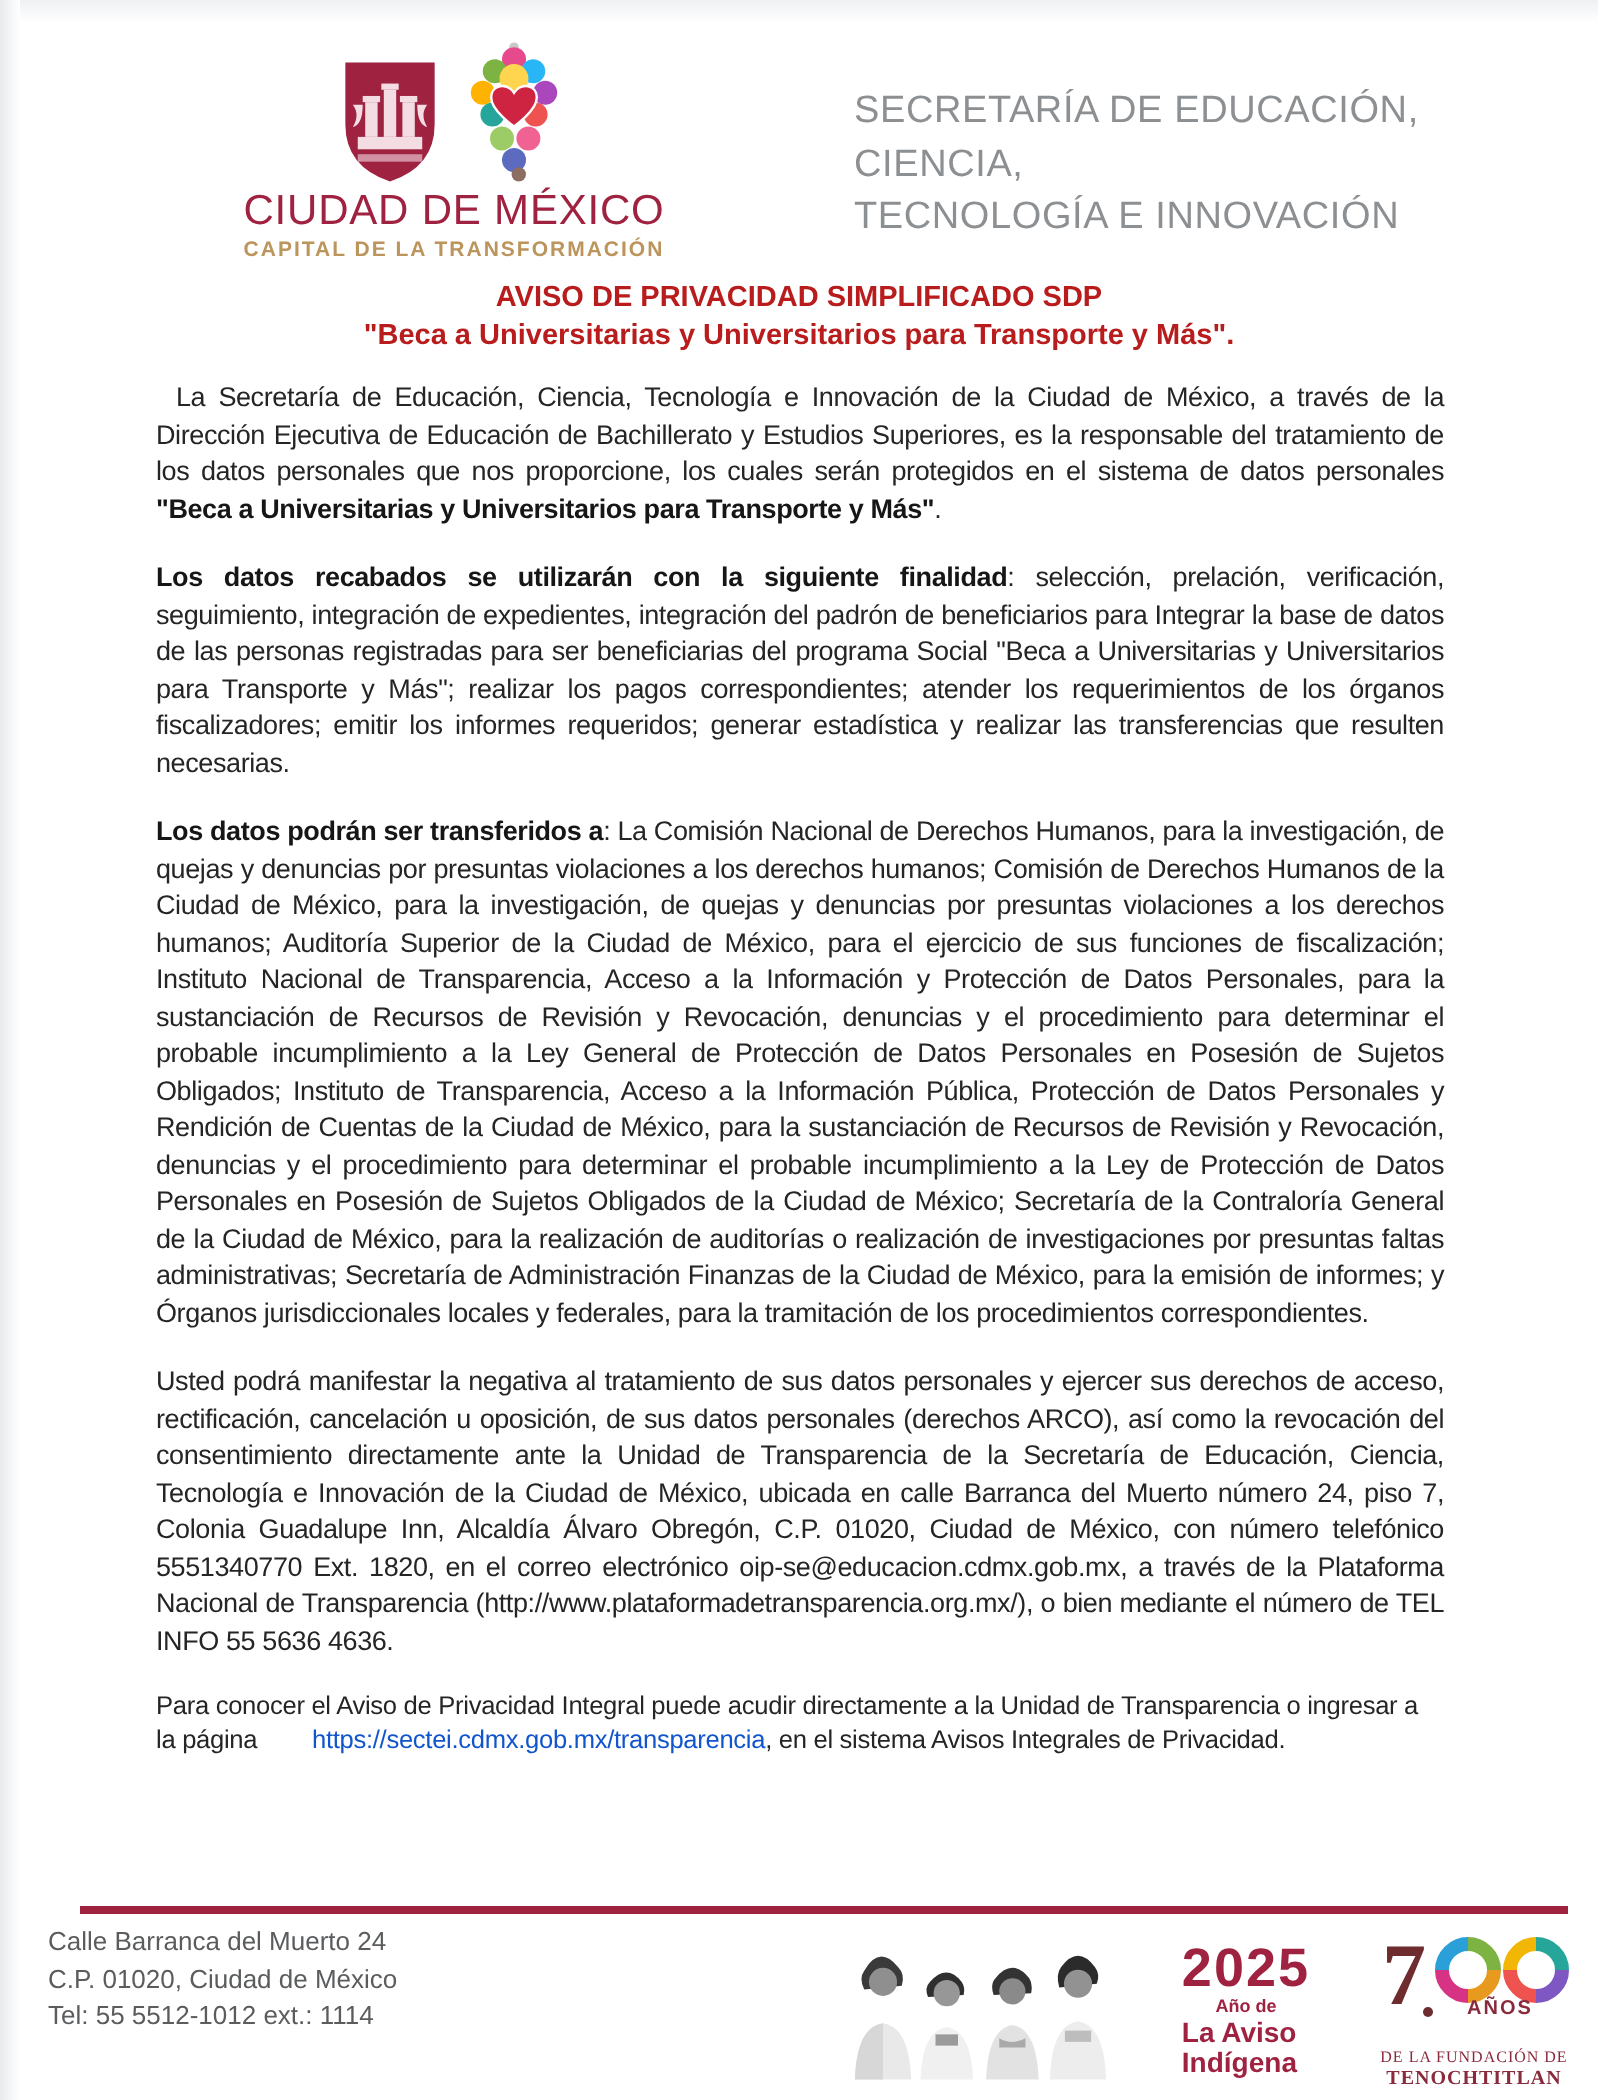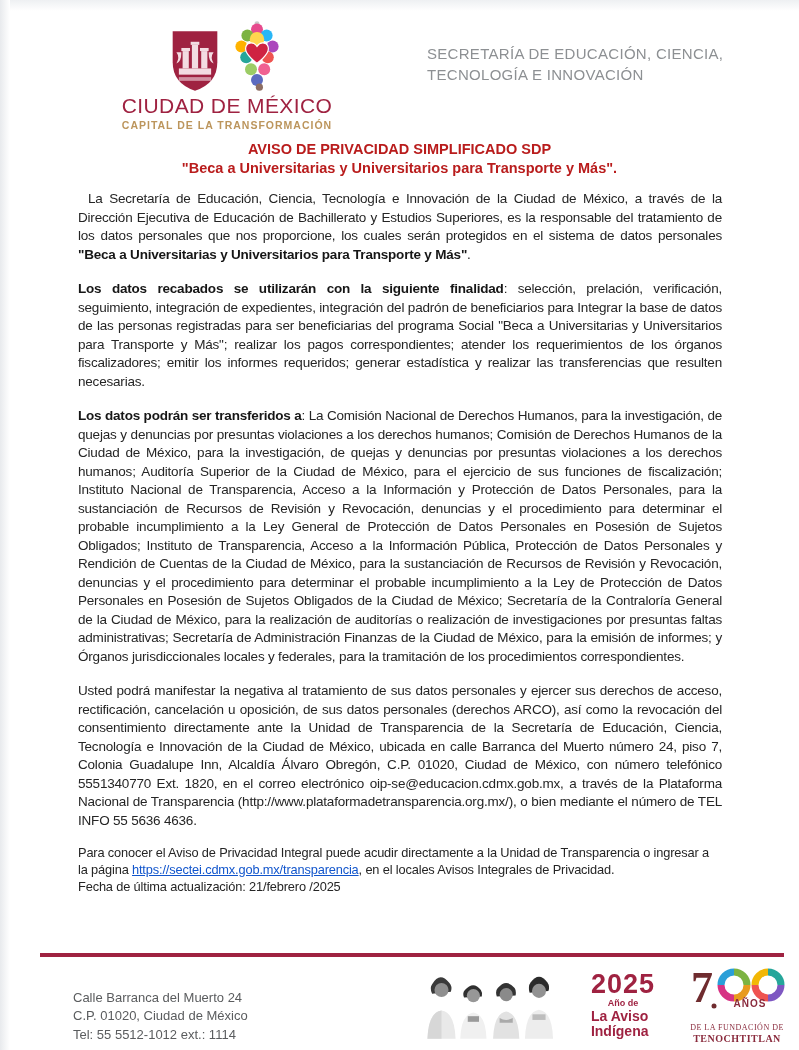--- a/index.html
+++ b/index.html
@@ -13,39 +13,39 @@
     background:linear-gradient(90deg,#e8eaed 0%,#f6f7f8 60%,#ffffff 100%); z-index:5; }
   .edge-top { position:absolute; left:0; top:0; right:0; height:11px;
     background:linear-gradient(180deg,#eef0f2 0%,#ffffff 100%); z-index:4; }
 
   
   .header { display:flex; justify-content:space-between; padding:14px 72px 0 112px; }
   .brand { width:230px; text-align:center; }
   .brand-logos { display:flex; justify-content:center; align-items:flex-end; gap:8px; height:78px; }
   .brand-name { margin-top:2px; font-size:21px; font-weight:normal; letter-spacing:.4px; color:#9f2241; }
   .brand-tagline { margin-top:1px; font-size:10.5px; font-weight:bold; letter-spacing:1px; color:#bc955c; }
-  .secretariat { margin-top:29px; font-size:15px; color:#8d9093; letter-spacing:.3px; line-height:1.4; text-align:left; width:300px; }
+  .secretariat { margin-top:29px; font-size:19px; color:#8d9093; letter-spacing:.3px; line-height:1.4; text-align:left; width:300px; }
 
   
   .doc-head { margin-top:9px; text-align:center; color:#b91c1c; }
   .doc-title { font-size:14.5px; font-weight:bold; line-height:19px; }
   .doc-subtitle { font-size:14.5px; font-weight:bold; line-height:19px; }
   .content { padding:0 77px 0 78px; }
   .content p { margin-top:16px; font-size:13.5px; line-height:18.5px; letter-spacing:-.2px;
     text-align:justify; color:#252525; }
   .content p.first { margin-top:12px; text-indent:10px; }
   .content strong { font-weight:bold; color:#161616; }
   .notice { padding:0 77px 0 78px; margin-top:14px; font-size:12.8px; line-height:17px; letter-spacing:-.15px; }
   .notice p { text-align:left; color:#252525; }
-  .link { color:#1155cc; text-decoration:underline; cursor:pointer; }
+  .link { color:#1155cc; cursor:pointer;margin-left:24px; }
 
   
   .footer { position:absolute; left:0; right:0; bottom:0; height:97px; background:#ffffff; }
   .footer-rule { position:absolute; top:0; left:40px; right:15px; height:4px; background:#9f2241; }
-  .footer-row { display:flex; justify-content:space-between; align-items:flex-end; padding:9px 8px 0 73px; }
+  .footer-row { display:flex; justify-content:space-between; align-items:flex-start; padding:9px 8px 0 24px; }
   .address { font-size:13px; color:#5a5c5e; line-height:18.5px; }
   .badges { display:flex; align-items:center; gap:22px; margin-top:2px; }
   .badge-2025 { color:#9f2241; line-height:1; margin-right:6px; }
   .badge-2025 .year { font-size:27px; font-weight:bold; letter-spacing:1px; }
   .badge-2025 .sub-sm { font-size:9px; font-weight:bold; text-align:center; margin-top:1px; }
   .badge-2025 .sub { font-size:14px; font-weight:bold; margin-top:1px; }
   .badge-700 { width:108px; text-align:center; color:#8a2b3d; line-height:1; }
   .badge-700 .anos { font-size:10px; font-weight:bold; letter-spacing:1px; margin-top:-14px; padding-left:26px; }
   .badge-700 .l1 { font-size:8px; letter-spacing:.5px; margin-top:15px; font-family:"Liberation Serif", serif; }
   .badge-700 .l2 { font-size:10px; font-weight:bold; letter-spacing:.5px; margin-top:2px; font-family:"Liberation Serif", serif; }
@@ -110,22 +110,21 @@
     <p class="first"><span>La Secretaría de Educación, Ciencia, Tecnología e Innovación de la Ciudad de México, a través de la Dirección Ejecutiva de Educación de Bachillerato y Estudios Superiores, es la responsable del tratamiento de los datos personales que nos proporcione, los cuales serán protegidos en el sistema de datos personales </span><strong>"Beca a Universitarias y Universitarios para Transporte y Más"</strong><span>.</span></p>
 
     <p><strong>Los datos recabados se utilizarán con la siguiente finalidad</strong><span>: selección, prelación, verificación, seguimiento, integración de expedientes, integración del padrón de beneficiarios para Integrar la base de datos de las personas registradas para ser beneficiarias del programa Social "Beca a Universitarias y Universitarios para Transporte y Más"; realizar los pagos correspondientes; atender los requerimientos de los órganos fiscalizadores; emitir los informes requeridos; generar estadística y realizar las transferencias que resulten necesarias.</span></p>
 
     <p><strong>Los datos podrán ser transferidos a</strong><span>: La Comisión Nacional de Derechos Humanos, para la investigación, de quejas y denuncias por presuntas violaciones a los derechos humanos; Comisión de Derechos Humanos de la Ciudad de México, para la investigación, de quejas y denuncias por presuntas violaciones a los derechos humanos; Auditoría Superior de la Ciudad de México, para el ejercicio de sus funciones de fiscalización; Instituto Nacional de Transparencia, Acceso a la Información y Protección de Datos Personales, para la sustanciación de Recursos de Revisión y Revocación, denuncias y el procedimiento para determinar el probable incumplimiento a la Ley General de Protección de Datos Personales en Posesión de Sujetos Obligados; Instituto de Transparencia, Acceso a la Información Pública, Protección de Datos Personales y Rendición de Cuentas de la Ciudad de México, para la sustanciación de Recursos de Revisión y Revocación, denuncias y el procedimiento para determinar el probable incumplimiento a la Ley de Protección de Datos Personales en Posesión de Sujetos Obligados de la Ciudad de México; Secretaría de la Contraloría General de la Ciudad de México, para la realización de auditorías o realización de investigaciones por presuntas faltas administrativas; Secretaría de Administración Finanzas de la Ciudad de México, para la emisión de informes; y Órganos jurisdiccionales locales y federales, para la tramitación de los procedimientos correspondientes.</span></p>
 
     <p>Usted podrá manifestar la negativa al tratamiento de sus datos personales y ejercer sus derechos de acceso, rectificación, cancelación u oposición, de sus datos personales (derechos ARCO), así como la revocación del consentimiento directamente ante la Unidad de Transparencia de la Secretaría de Educación, Ciencia, Tecnología e Innovación de la Ciudad de México, ubicada en calle Barranca del Muerto número 24, piso 7, Colonia Guadalupe Inn, Alcaldía Álvaro Obregón, C.P. 01020, Ciudad de México, con número telefónico 5551340770 Ext. 1820, en el correo electrónico oip-se@educacion.cdmx.gob.mx, a través de la Plataforma Nacional de Transparencia (http://www.plataformadetransparencia.org.mx/), o bien mediante el número de TEL INFO 55 5636 4636.</p>
   </div>
 
   <div class="notice">
-    <p><span>Para conocer el Aviso de Privacidad Integral puede acudir directamente a la Unidad de Transparencia o ingresar a la página </span><a class="link">https://sectei.cdmx.gob.mx/transparencia</a><span>, en el locales Avisos Integrales de Privacidad.</span></p>
-    <p>Fecha de última actualización: 21/febrero /2025</p>
+    <p><span>Para conocer el Aviso de Privacidad Integral puede acudir directamente a la Unidad de Transparencia o ingresar a la página </span><a class="link">https://sectei.cdmx.gob.mx/transparencia</a><span>, en el sistema Avisos Integrales de Privacidad.</span></p>
   </div>
 
   <div class="footer">
     <div class="footer-rule"></div>
     <div class="footer-row">
       <div class="address">
         <div>Calle Barranca del Muerto 24</div>
         <div>C.P. 01020, Ciudad de México</div>
         <div>Tel: 55 5512-1012 ext.: 1114</div>
       </div>

